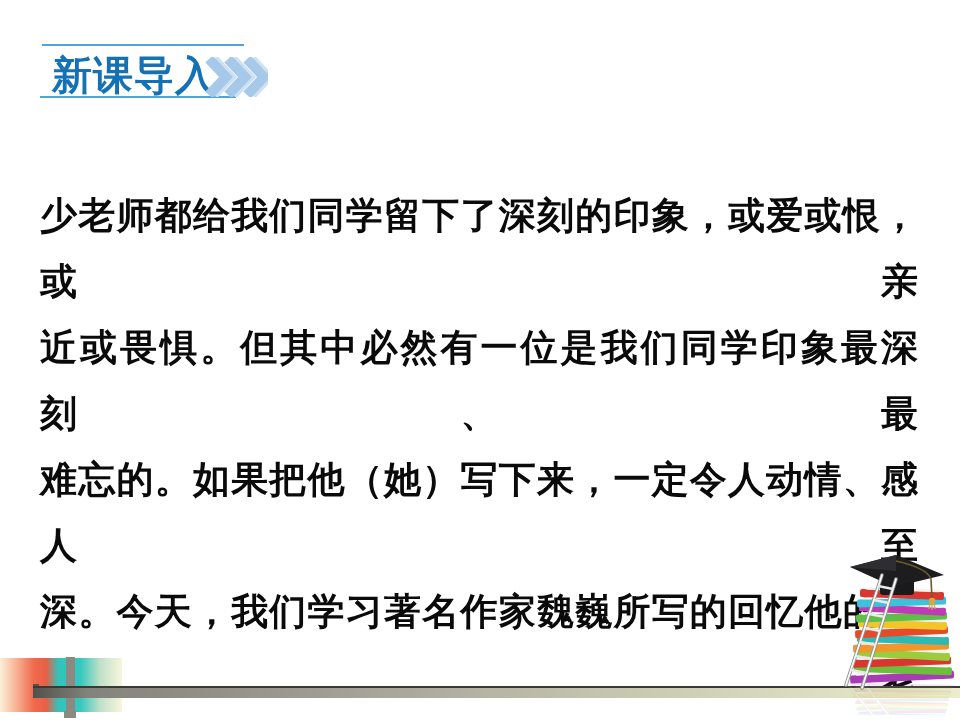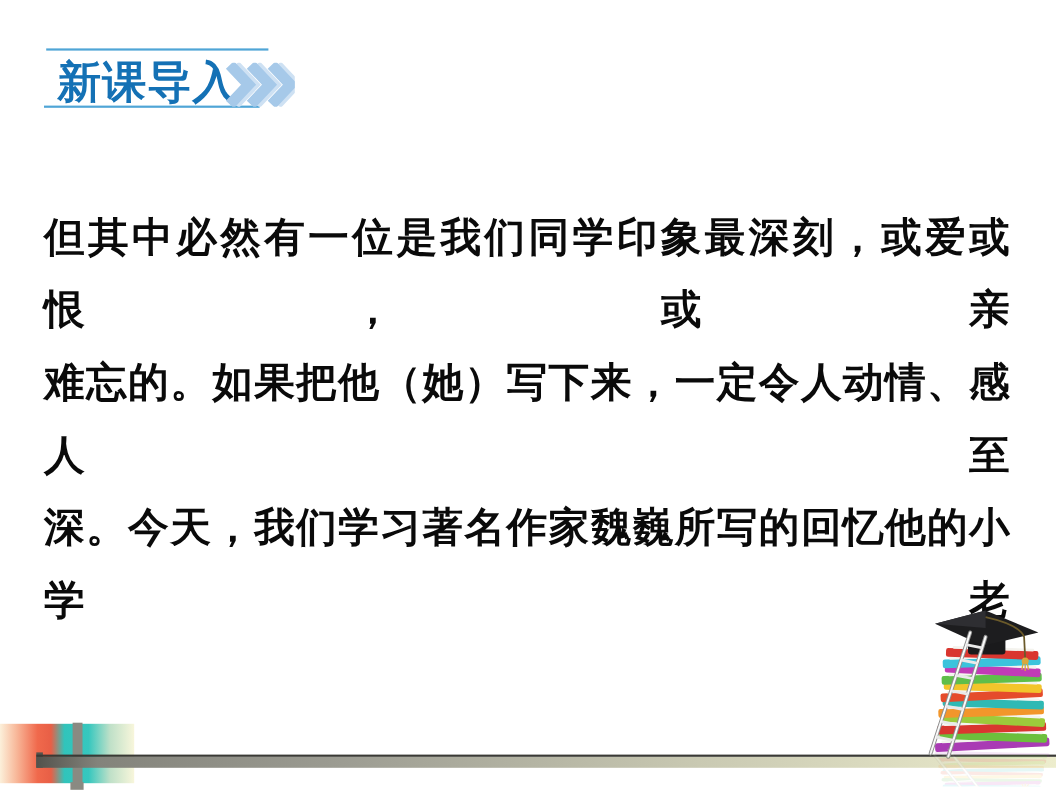--- a/index.html
+++ b/index.html
@@ -57,21 +57,22 @@
   <svg class="chevrons" viewBox="0 0 64 40" aria-hidden="true">
     <path d="M10 2 L27 20 L10 38" fill="none" stroke="#cee1f3" stroke-width="9"></path>
     <path d="M29 2 L46 20 L29 38" fill="none" stroke="#cee1f3" stroke-width="9"></path>
     <path d="M48 2 L65 20 L48 38" fill="none" stroke="#cee1f3" stroke-width="9"></path>
     <path d="M5 2 L22 20 L5 38" fill="none" stroke="#a6c9e9" stroke-width="10"></path>
     <path d="M24 2 L41 20 L24 38" fill="none" stroke="#a6c9e9" stroke-width="10"></path>
     <path d="M43 2 L60 20 L43 38" fill="none" stroke="#a6c9e9" stroke-width="10"></path>
   </svg>
 
   <div class="para">
-    <div class="line">但其中必然有一位是我们同学印象最深刻，或爱或恨，或亲</div>
+    <div class="line">少老师都给我们同学留下了深刻的印象，或爱或恨，或亲</div>
+    <div class="line">近或畏惧。但其中必然有一位是我们同学印象最深刻、最</div>
     <div class="line">难忘的。如果把他（她）写下来，一定令人动情、感人至</div>
     <div class="line">深。今天，我们学习著名作家魏巍所写的回忆他的小学老</div>
 
   </div>
 
   <div class="decor-square"></div>
   <div class="decor-vbar"></div>
   <div class="decor-vnub"></div>
   <div class="decor-cap"></div>
   <div class="decor-hbar"></div>

